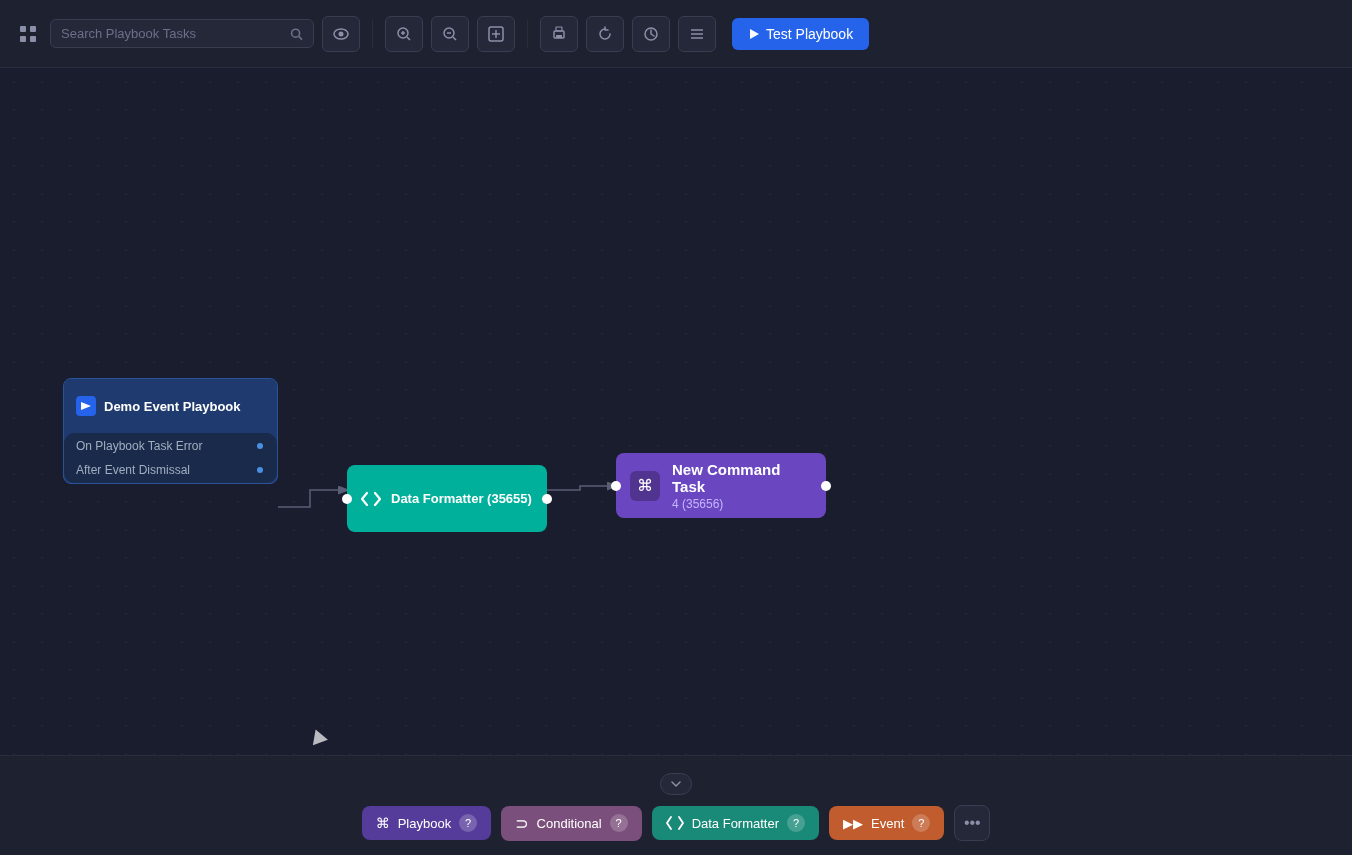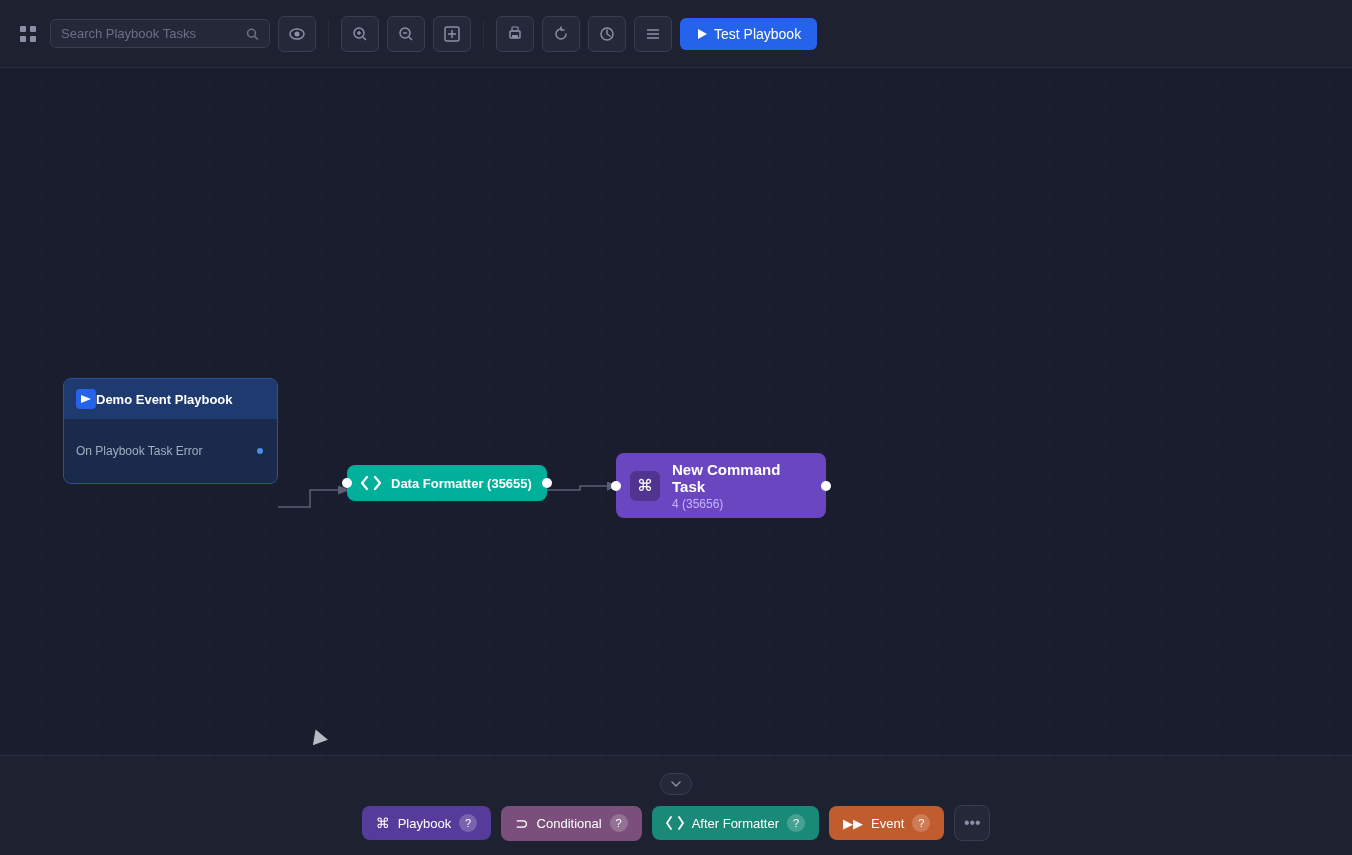--- a/index.html
+++ b/index.html
@@ -40,21 +40,21 @@
       font-size: 16px;
     }
 
     #search-container {
       display: flex;
       align-items: center;
       background: #252839;
       border: 1px solid #3a3d52;
       border-radius: 6px;
       padding: 6px 10px;
-      width: 220px;
+      width: 264px;
       gap: 8px;
     }
     #search-input {
       background: none;
       border: none;
       outline: none;
       color: #8b8fa8;
       font-size: 13px;
       width: 100%;
     }
@@ -87,20 +87,21 @@
       border: none;
       color: #fff;
       cursor: pointer;
       padding: 8px 16px;
       border-radius: 6px;
       display: flex;
       align-items: center;
       gap: 6px;
       font-size: 14px;
       font-weight: 500;
+      margin-left: 8px;
     }
 
     
     #canvas {
       position: absolute;
       top: 68px;
       left: 0; right: 0; bottom: 100px;
       background: #1a1d2e;
       overflow: hidden;
     }
@@ -129,21 +130,22 @@
       width: 215px;
       background: #1e3a6e;
       border: 1px solid #2a5298;
       border-radius: 8px;
       overflow: hidden;
     }
 
     .node-header {
       display: flex;
       align-items: center;
-      padding: 10px 12px;
+      gap: 8px;
+      padding: 17px 12px;
       background: #1e3a6e;
     }
     .node-header-icon {
       width: 20px;
       height: 20px;
       background: #2563eb;
       border-radius: 4px;
       display: flex;
       align-items: center;
       justify-content: center;
@@ -152,21 +154,22 @@
       flex-shrink: 0;
     }
     .node-header-title {
       font-size: 13px;
       font-weight: 600;
       color: #fff;
     }
 
     .node-body {
       background: #1a2a4a;
-      padding: 20px 0;
+      padding: 1px 0;
+      border-radius: 11px;
     }
     .node-row {
       display: flex;
       align-items: center;
       justify-content: space-between;
       padding: 5px 12px;
       font-size: 12px;
       color: #a0aec0;
       position: relative;
     }
@@ -478,24 +481,28 @@
           <polygon points="1,2 11,6 1,10"></polygon>
         </svg>
       </div>
       <span class="node-header-title">Demo Event Playbook</span>
     </div>
     <div class="node-body">
       <div class="node-row">
         <span>On Playbook Task Error</span>
         <div class="node-connector"></div>
       </div>
+      <div class="node-row">
+        <span>After Event Dismissal</span>
+        <div class="node-connector"></div>
+      </div>
     </div>
   </div>
 
-  <div id="node-formatter" class="node" style="position:absolute; left:347px; top:397px; width:200px; height:36px; background:#00b09b; border-radius:8px; display:flex; align-items:center; gap:10px; padding:0 14px;">
+  <div id="node-formatter" class="node" style="position:absolute; left:347px; top:397px; width:200px; height:67px; background:#00b09b; border-radius:8px; display:flex; align-items:center; gap:10px; padding:0 14px;">
     <div class="node-dot-left" style="width:10px;height:10px;border-radius:50%;background:#fff;position:absolute;left:-5px;top:50%;transform:translateY(-50%);"></div>
     <svg width="20" height="16" viewBox="0 0 20 16" fill="none">
       <polyline points="6,2 1,8 6,14" stroke="#fff" stroke-width="2.2" stroke-linecap="round" stroke-linejoin="round" fill="none"></polyline>
       <polyline points="14,2 19,8 14,14" stroke="#fff" stroke-width="2.2" stroke-linecap="round" stroke-linejoin="round" fill="none"></polyline>
     </svg>
     <span style="font-size:13px;font-weight:600;color:#fff;">Data Formatter (35655)</span>
     <div class="node-dot-right" style="width:10px;height:10px;border-radius:50%;background:#fff;position:absolute;right:-5px;top:50%;transform:translateY(-50%);"></div>
   </div>
 
   <div id="node-command" class="node" style="position:absolute; left:616px; top:385px; width:210px; height:65px; background:#6b46c1; border-radius:8px; display:flex; align-items:center; gap:12px; padding:0 14px;">
@@ -528,21 +535,21 @@
       <span class="pill-icon" style="font-size:16px;">⊃</span>
       <span>Conditional</span>
       <div class="help-icon">?</div>
     </button>
 
     <button class="task-type-pill pill-formatter">
       <svg width="18" height="14" viewBox="0 0 18 14" fill="none">
         <polyline points="5,1 1,7 5,13" stroke="#fff" stroke-width="1.8" stroke-linecap="round" stroke-linejoin="round"></polyline>
         <polyline points="13,1 17,7 13,13" stroke="#fff" stroke-width="1.8" stroke-linecap="round" stroke-linejoin="round"></polyline>
       </svg>
-      <span>After Formatter</span>
+      <span>Data Formatter</span>
       <div class="help-icon">?</div>
     </button>
 
     <button class="task-type-pill pill-stage">
       <span class="pill-icon" style="font-size:13px;">▶▶</span>
       <span>Event</span>
       <div class="help-icon">?</div>
     </button>
 
     <button class="more-btn">

